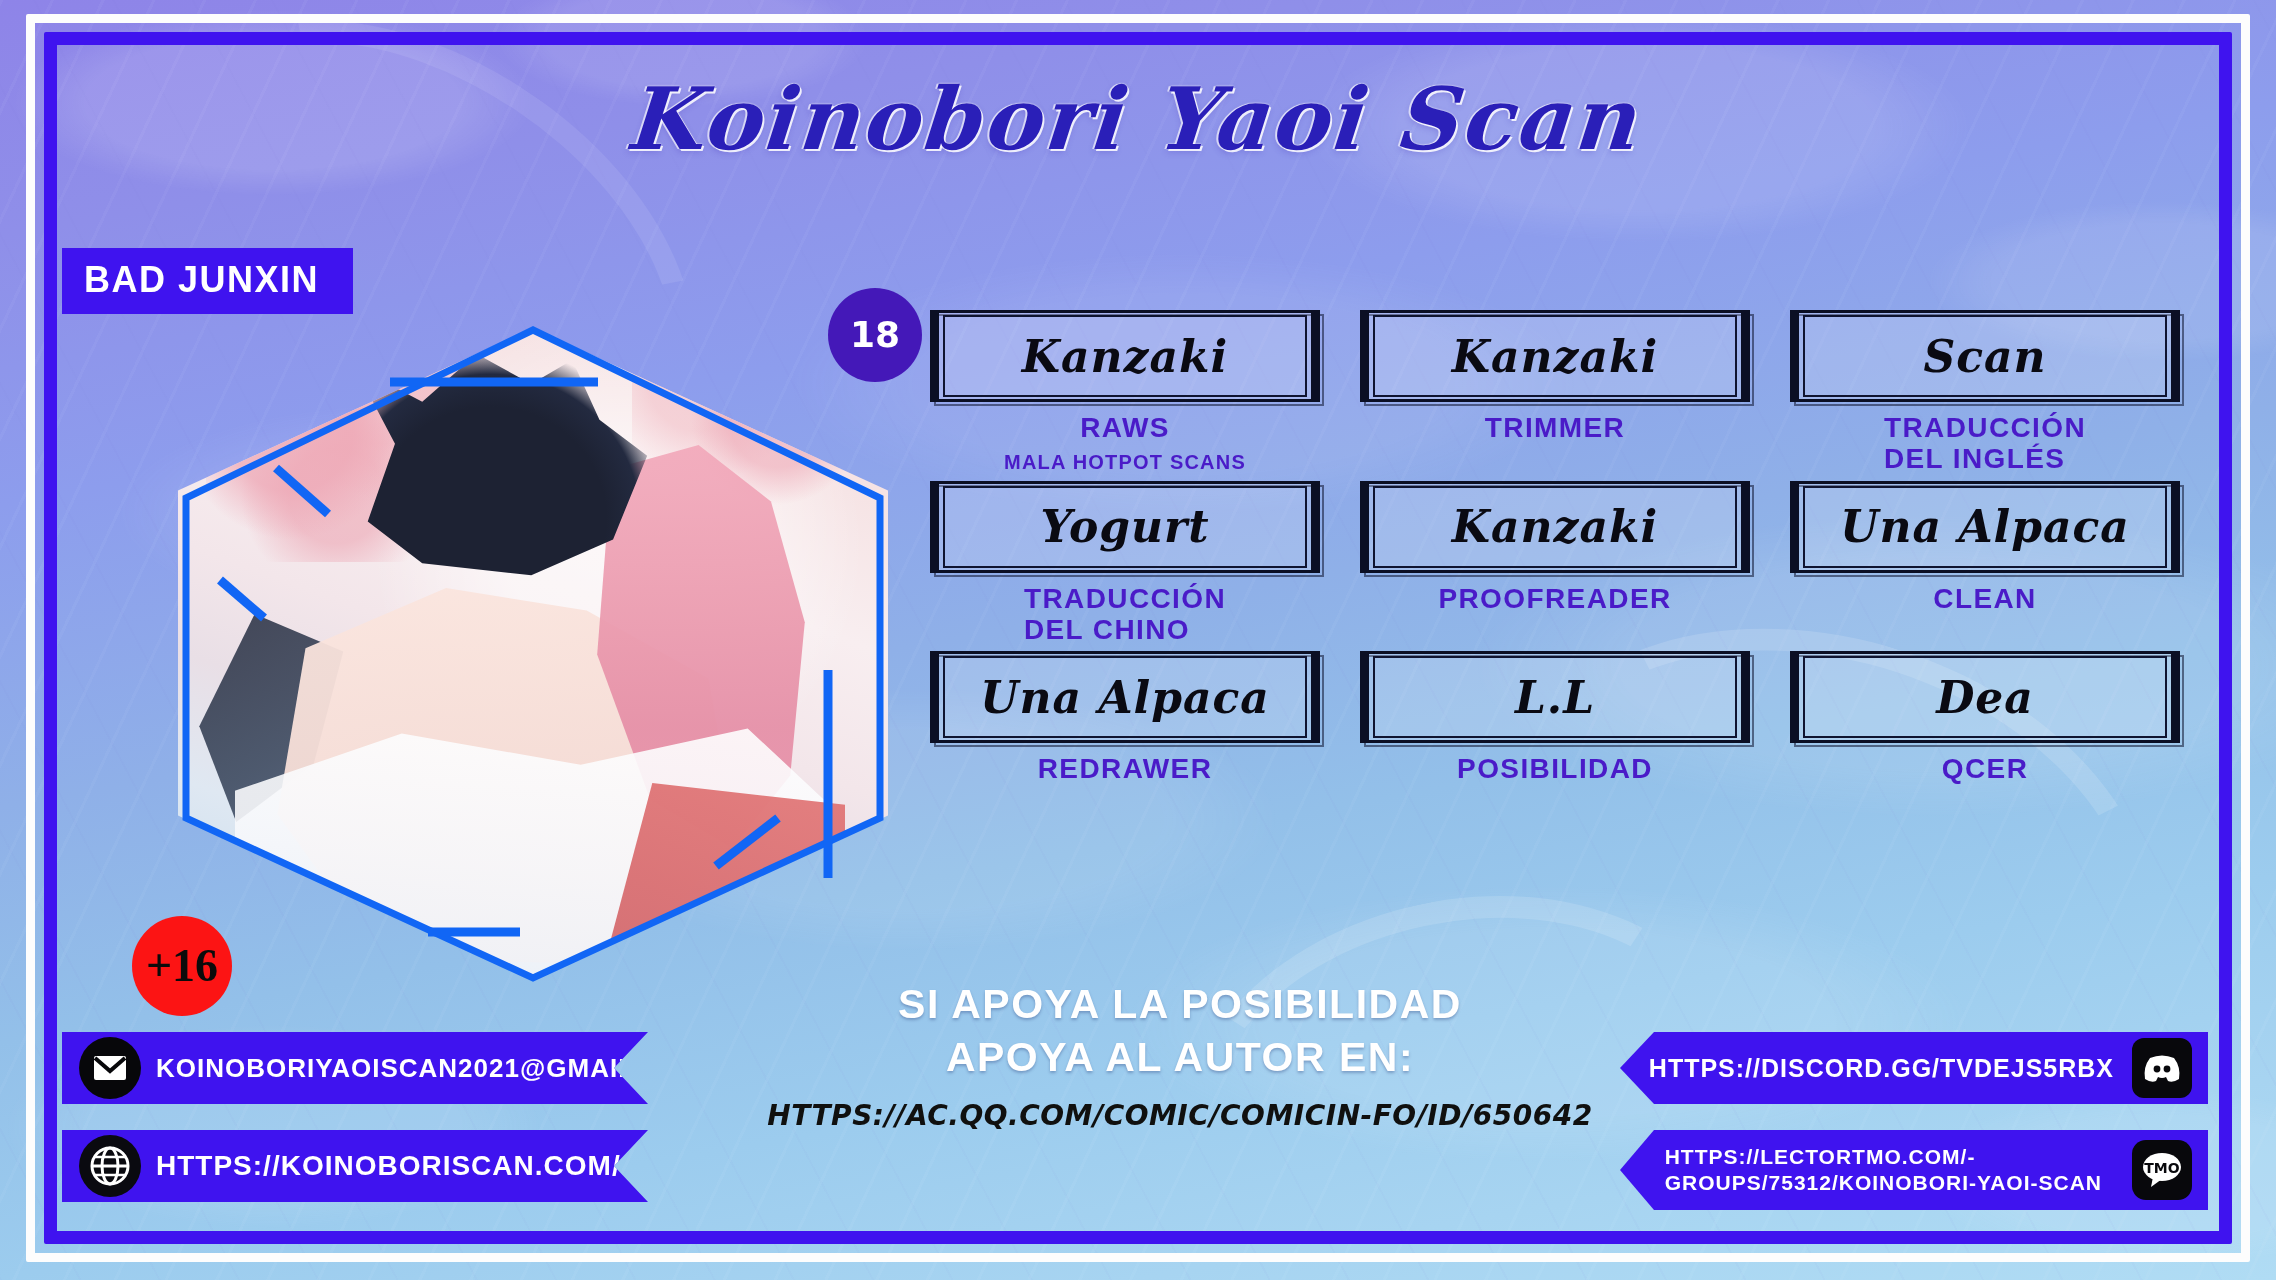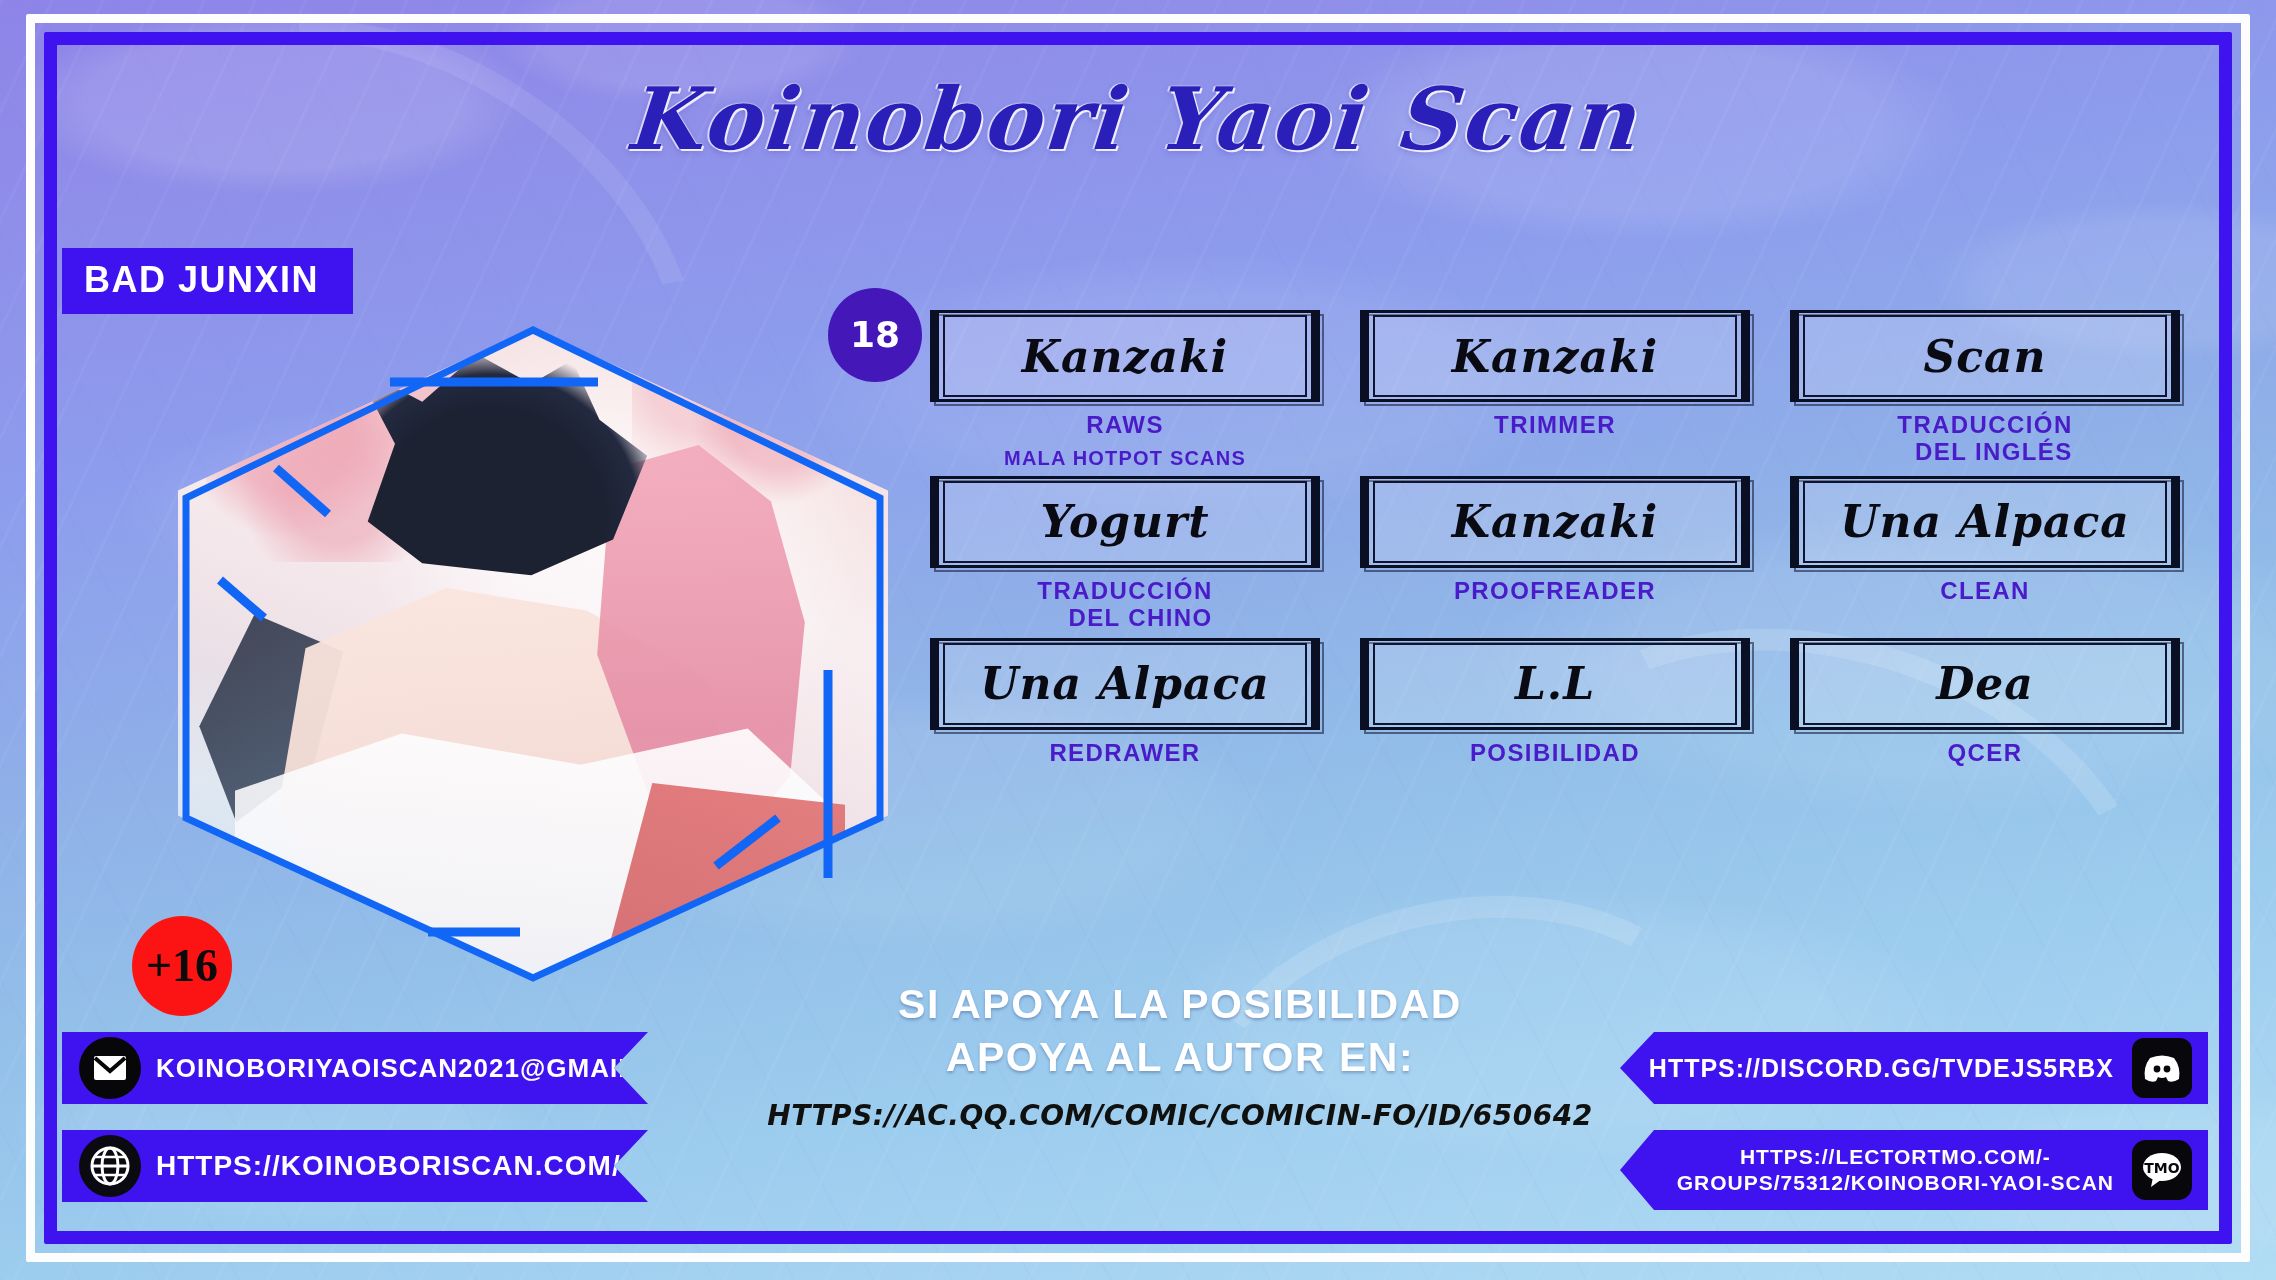--- a/index.html
+++ b/index.html
@@ -111,21 +111,21 @@
     display:grid;grid-template-columns:repeat(3,1fr);column-gap:40px;row-gap:6px;}
   .credit-cell{display:flex;flex-direction:column;align-items:center;}
   .cbox{position:relative;width:100%;height:92px;margin-bottom:10px;}
   .cbox .b-outer{position:absolute;left:4px;top:4px;right:-4px;bottom:-4px;border:2px solid #0f1430;opacity:.55;}
   .cbox .b-thick{position:absolute;left:0;top:0;right:0;bottom:0;border-left:9px solid #0b0f24;border-right:9px solid #0b0f24;
     border-top:3px solid #0b0f24;border-bottom:3px solid #0b0f24;background:rgba(255,255,255,.16);}
   .cbox .b-inner{position:absolute;left:13px;top:5px;right:13px;bottom:5px;border:2px solid #0f1430;}
   .cname{position:absolute;inset:0;display:flex;align-items:center;justify-content:center;
     font-family:"DejaVu Serif", serif;font-style:italic;font-weight:700;font-size:44px;color:#0a0a12;
     letter-spacing:1px;}
-  .crole{font-weight:700;font-size:24px;color:#4a1bc8;letter-spacing:1.4px;text-align:right;line-height:1.12;}
+  .crole{font-weight:700;font-size:28px;color:#4a1bc8;letter-spacing:1.4px;text-align:left;line-height:1.12;}
   .csub{font-weight:700;font-size:20px;color:#4a1bc8;letter-spacing:1.2px;text-align:center;margin-top:8px;}
 
   
   .support{position:absolute;left:760px;top:978px;width:840px;text-align:center;}
   .support-h{font-weight:700;font-size:41px;color:#ffffff;letter-spacing:1.5px;line-height:1.3;
     text-shadow:0 2px 3px rgba(40,60,120,.35);}
   .support-u{margin-top:14px;font-weight:700;font-style:italic;font-size:28px;color:#10100f;
     letter-spacing:.5px;line-height:1.22;font-family:"DejaVu Sans", sans-serif;}
 
   
@@ -321,21 +321,21 @@
         <svg width="42" height="32" viewBox="0 0 42 32">
           <path d="M9 6 Q21 1 33 6 Q40 15 38 27 Q32 31 27 29 L25 25 Q21 27 17 25 L15 29 Q10 31 4 27 Q2 15 9 6 Z" fill="#ffffff"></path>
           <circle cx="16" cy="17" r="3.4" fill="#08080c"></circle>
           <circle cx="26" cy="17" r="3.4" fill="#08080c"></circle>
         </svg>
       </span>
     </span>
   </div>
 
   <div class="ribbon ribbon-r" style="left:1620px;top:1130px;width:574px;height:80px;padding-right:14px;">
-    <span class="rtext" style="font-size:21px;margin-right:16px;white-space:pre-line;line-height:1.22;text-align:center;">HTTPS://LECTORTMO.COM/-
+    <span class="rtext" style="font-size:21px;margin-right:28px;white-space:pre-line;line-height:1.22;text-align:left;">HTTPS://LECTORTMO.COM/-
 GROUPS/75312/KOINOBORI-YAOI-SCAN</span>
     <span class="ricon">
       <span class="m-tmo">
         <svg width="44" height="40" viewBox="0 0 44 40">
           <ellipse cx="22" cy="17" rx="19" ry="14" fill="#ffffff"></ellipse>
           <path d="M13 27 L11 37 L22 29 Z" fill="#ffffff"></path>
           <text x="22" y="23" font-family="DejaVu Sans, sans-serif" font-size="14" font-weight="700" fill="#08080c" text-anchor="middle">TMO</text>
         </svg>
       </span>
     </span>

